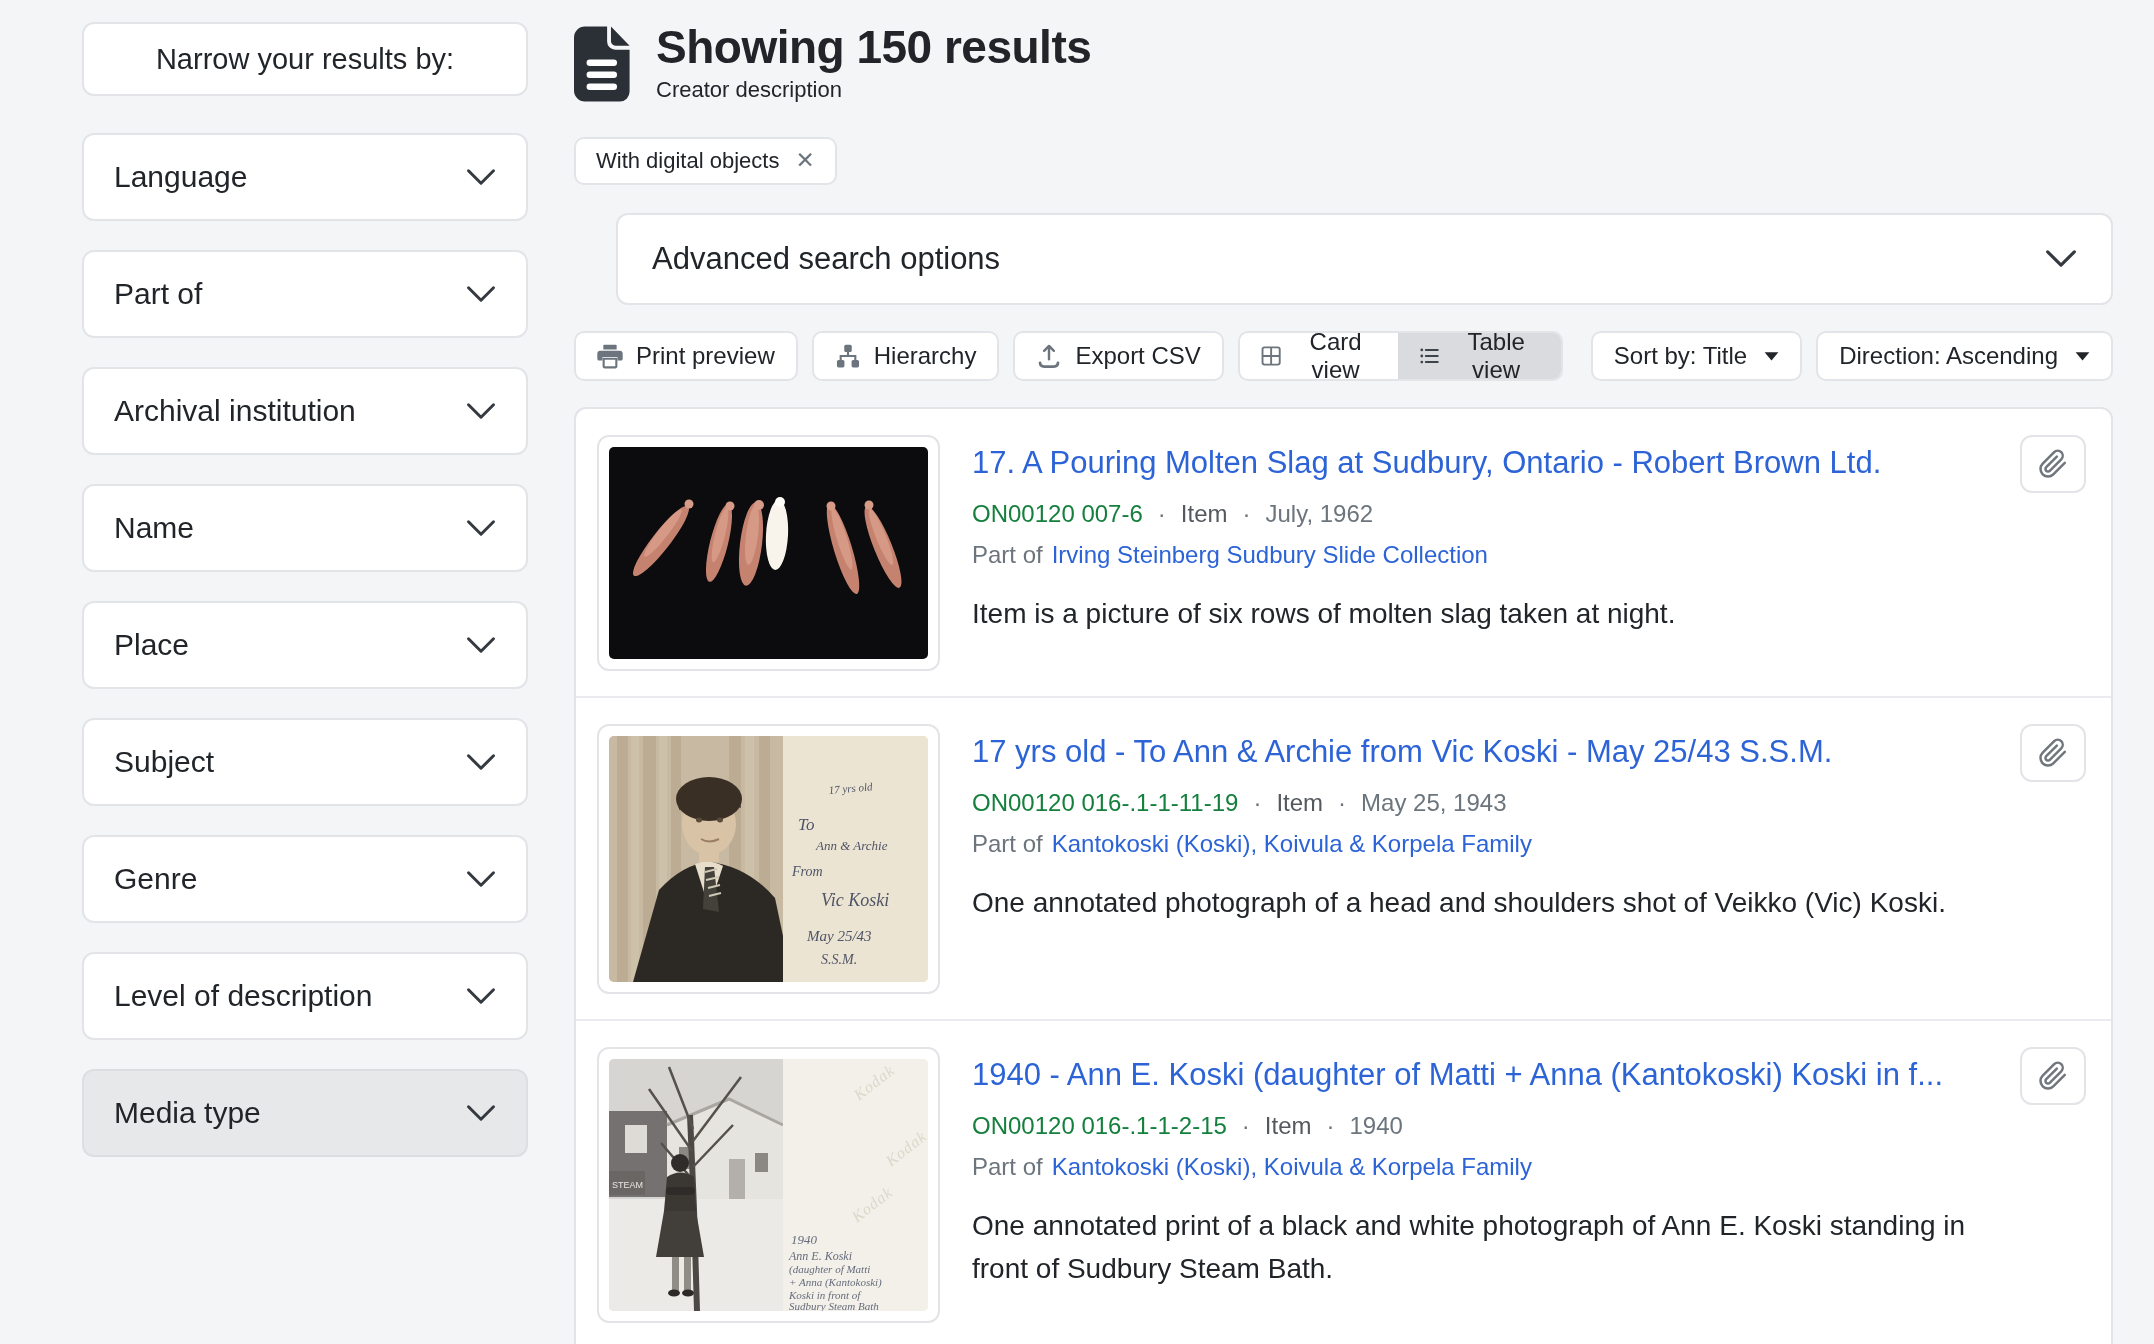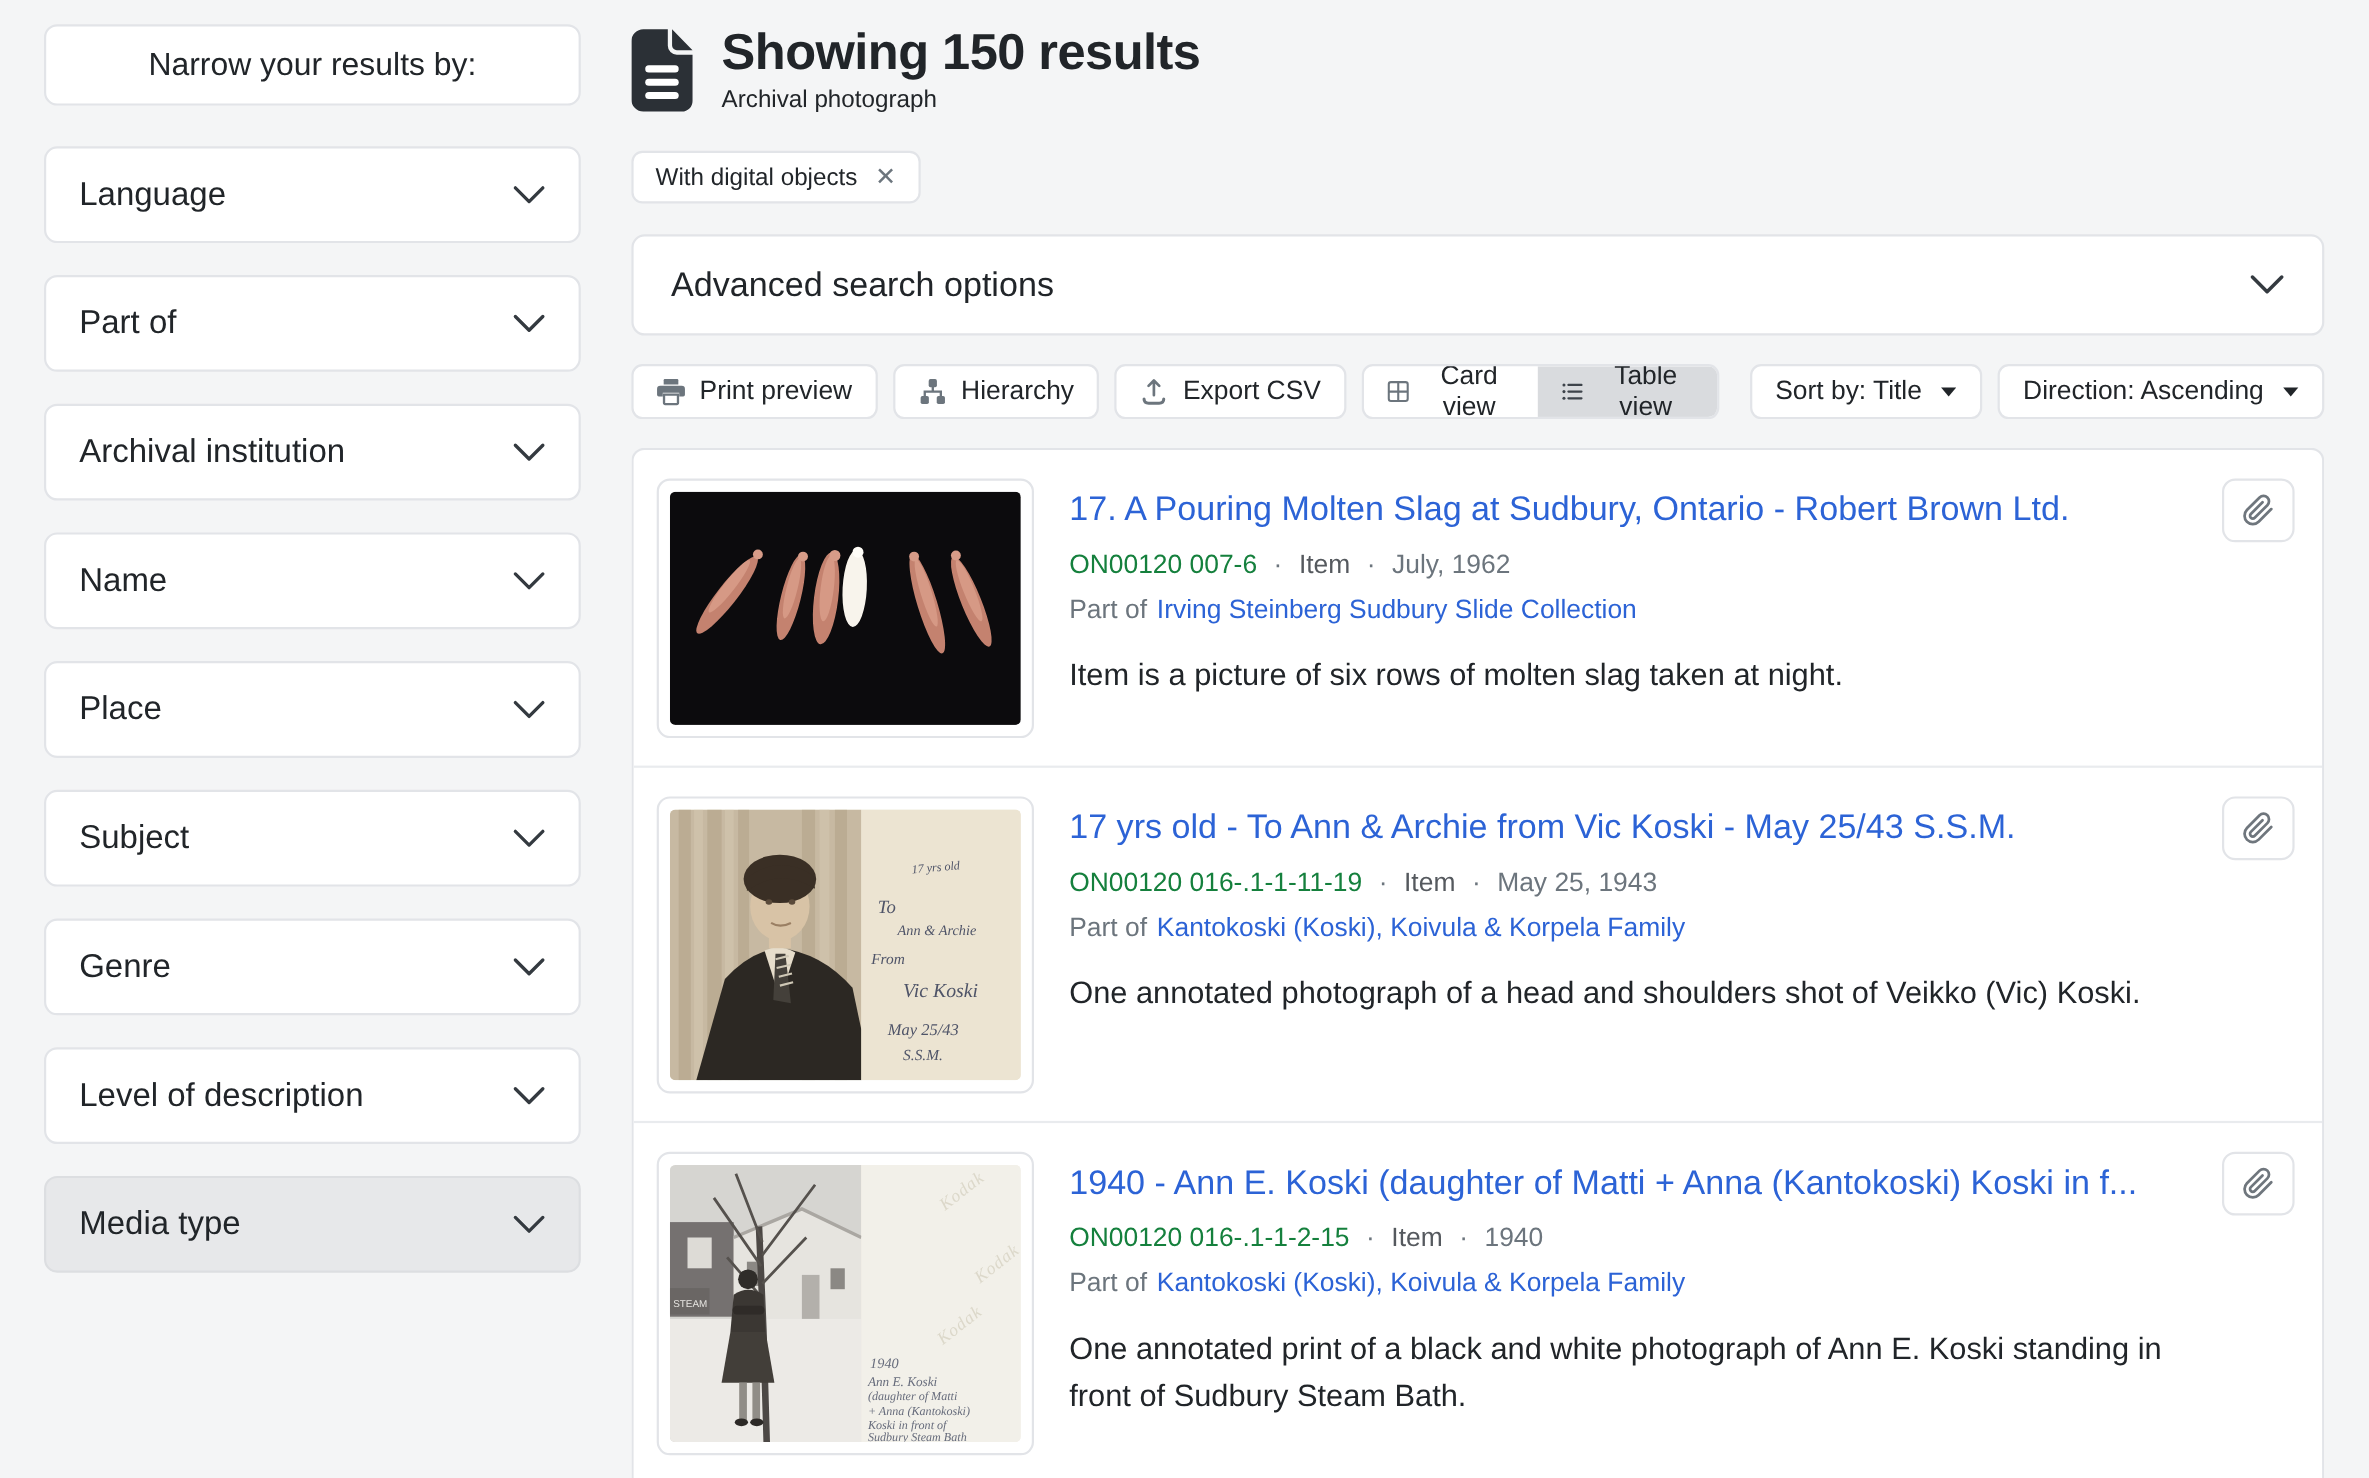--- a/index.html
+++ b/index.html
@@ -5,21 +5,21 @@
   * { box-sizing: border-box; }
   html,body { margin:0; padding:0; }
   body {
     width:2154px; height:1344px; overflow:hidden;
     background:#f4f5f6; color:#212529;
     font-family:"Liberation Sans","DejaVu Sans",sans-serif;
   }
   .app { display:flex; padding:22px 0 0 40px; gap:46px; height:100%; }
 
   
-  .card { background:#fff; border:2px solid #e2e4e8; border-radius:12px; }
+  .card { background:#fff; border:2px solid #e2e4e8; border-radius:12px;margin-left:42px; }
 
   
   .sidebar { width:488px; flex:none; }
   .sidebar-header {
     height:74px; display:flex; align-items:center; justify-content:center;
     font-size:29px; margin-bottom:37px;
   }
   .filter-card {
     height:88px; margin-bottom:29px; padding:0 30px;
     display:flex; align-items:center; justify-content:space-between;
@@ -176,21 +176,21 @@
     <div class="page-header">
       <svg class="doc-icon" width="58" height="76" viewBox="0 0 24 31">
         <path d="M4.5 0h9.2v6.2a3.4 3.4 0 0 0 3.4 3.4H23V27a4 4 0 0 1-4 4H4.5a4.5 4.5 0 0 1-4.5-4.5v-22A4.5 4.5 0 0 1 4.5 0z" fill="#2b3036"></path>
         <path d="M15.3 0L23 7.9h-5.9a1.8 1.8 0 0 1-1.8-1.8z" fill="#2b3036"></path>
         <rect x="5.2" y="13.6" width="12.6" height="2.7" rx="1.35" fill="#ffffff"></rect>
         <rect x="5.2" y="18.6" width="12.6" height="2.7" rx="1.35" fill="#ffffff"></rect>
         <rect x="5.2" y="23.6" width="12.6" height="2.7" rx="1.35" fill="#ffffff"></rect>
       </svg>
       <div>
         <h1>Showing 150 results</h1>
-        <div class="page-subtitle">Archival photograph</div>
+        <div class="page-subtitle">Creator description</div>
       </div>
     </div>
 
     <div class="tag-row">
       <span class="tag">
         <span>With digital objects</span>
         <span class="tag-x">✕</span>
       </span>
     </div>
 

